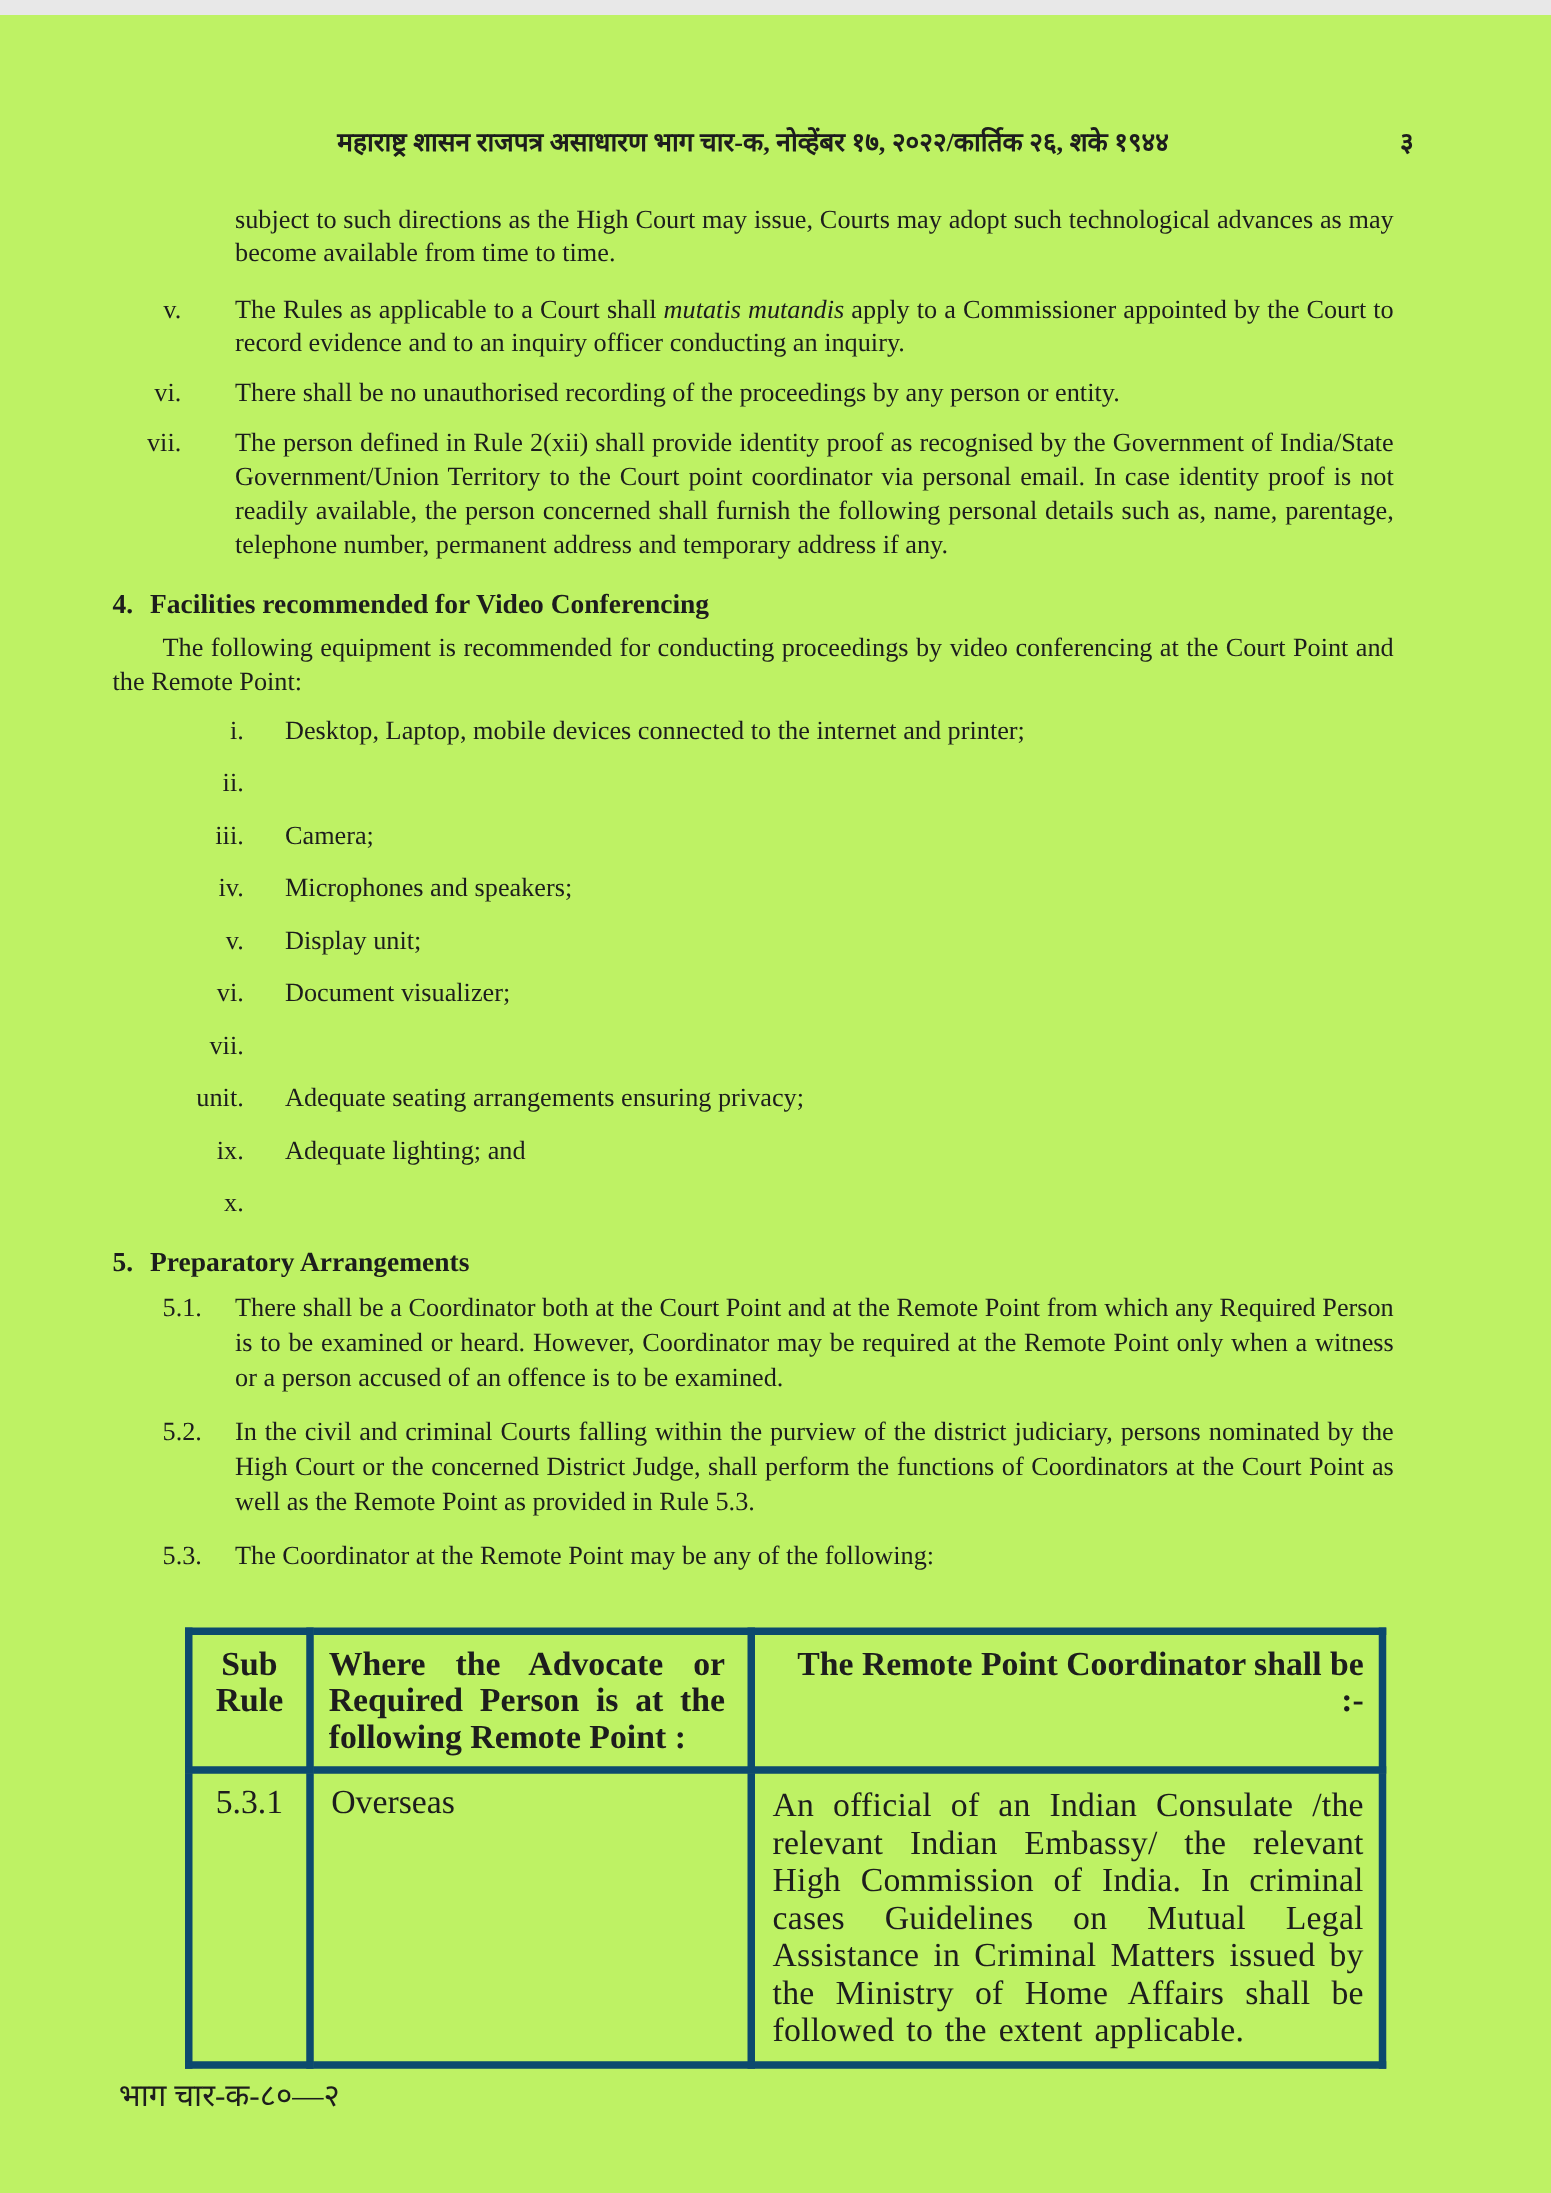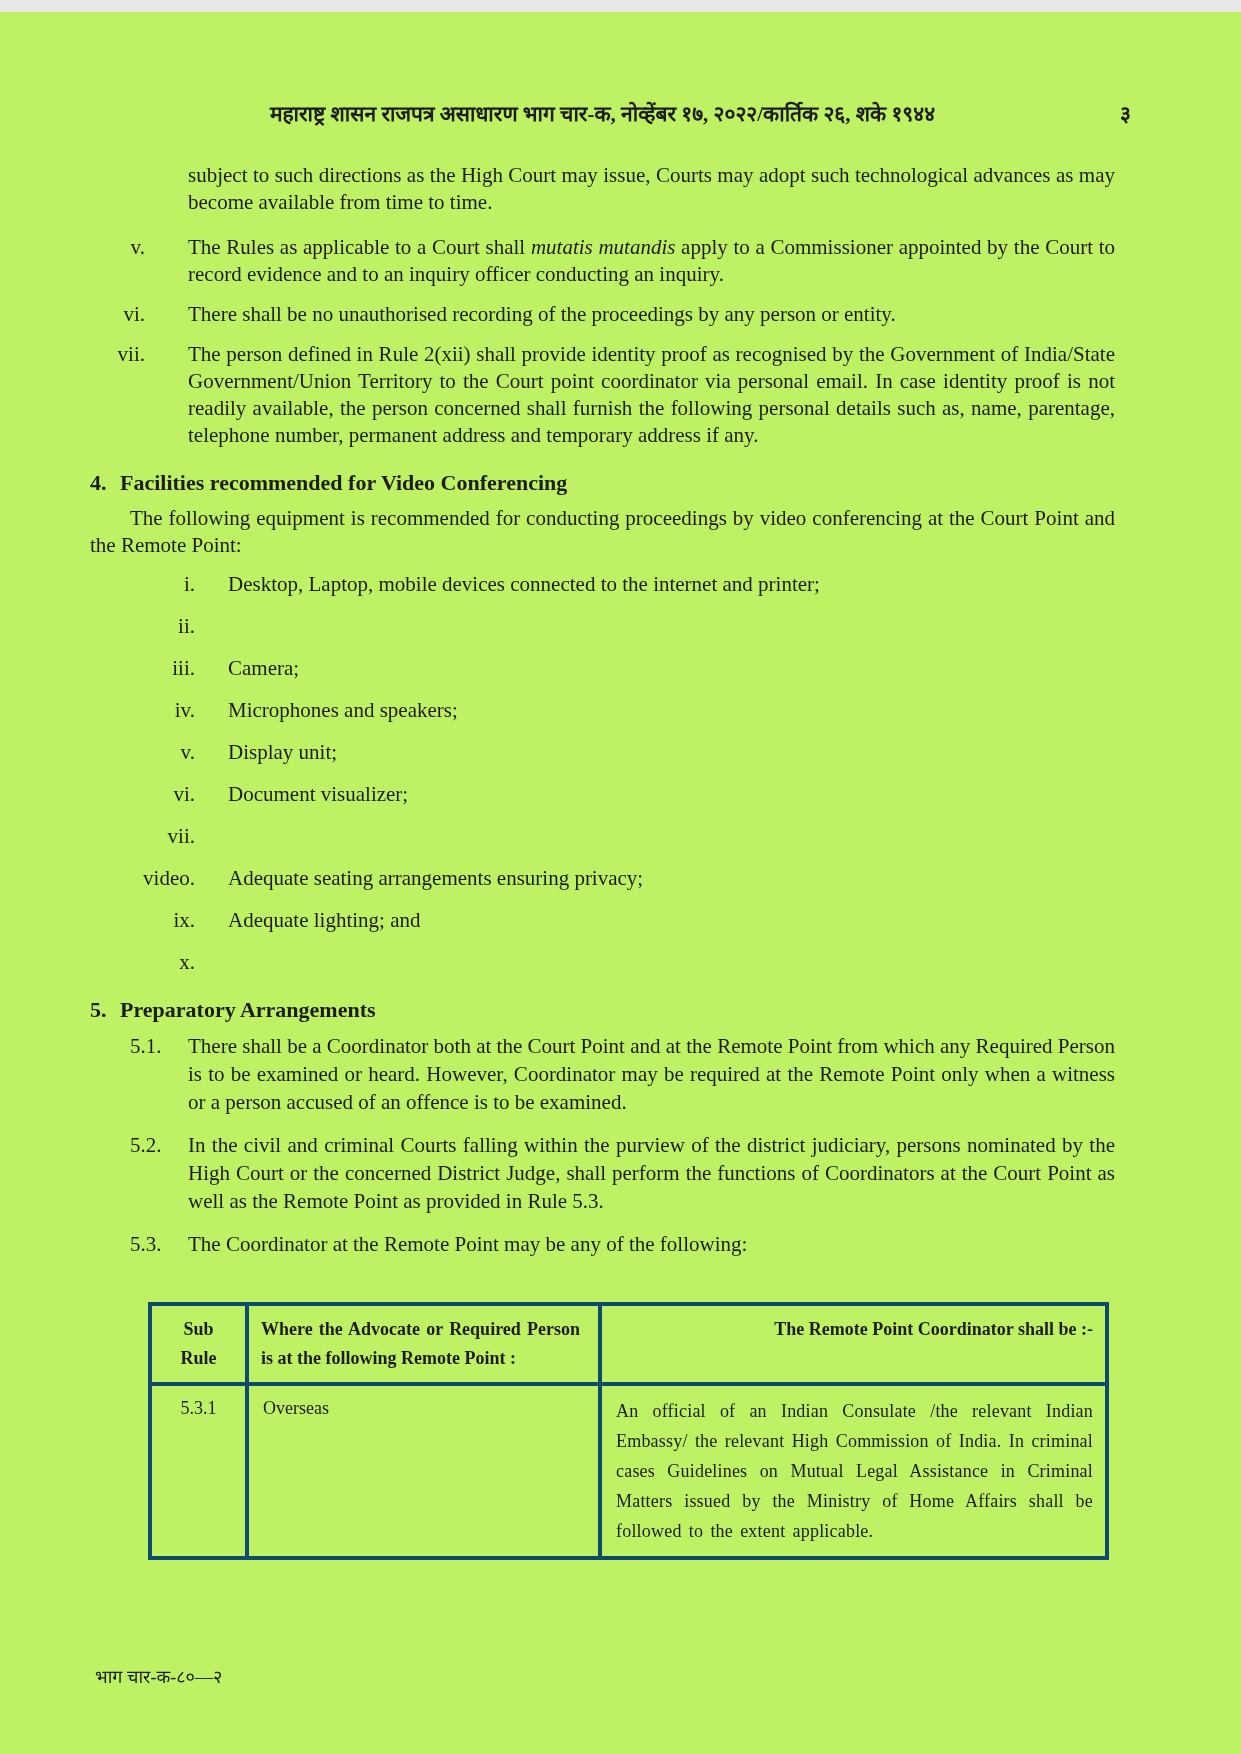--- a/index.html
+++ b/index.html
@@ -50,42 +50,42 @@
 
   
   .vc-table {
     margin: 44px 0 0 58px;
     width: 961px;
     border-collapse: collapse;
     table-layout: fixed;
     border: 3px solid #161616;
   }
   .vc-table th, .vc-table td {
-    border: 4px solid #0c4a6e;
+    border: 6px solid #0c4a6e;
     vertical-align: top;
     padding: 9px 12px;
-    font-size: 18px;
+    font-size: 27px;
   }
   .col-subrule { width: 97px; }
   .col-where { width: 353px; }
   .vc-table th { font-weight: bold; line-height: 29px; text-align: right; }
   .th-subrule { text-align: center !important; }
   .th-where { text-align: justify !important; padding-right: 18px !important; }
   .td-subrule { text-align: center; }
   .td-where { padding-left: 14px !important; }
   .td-coordinator {
     text-align: justify;
     line-height: 30px;
     padding: 10px 12px 10px 14px !important;
     letter-spacing: 0.2px;
     word-spacing: 2.5px;
   }
 
   
-  .page-footer { position: absolute; left: 95px; top: 1652px; font-size: 18px; }
+  .page-footer { position: absolute; left: 95px; top: 1652px; font-size: 25px; }
 </style>
 </head>
 <body>
 
 <div class="page">
 
   <div class="page-header">
     <span class="header-title">महाराष्ट्र शासन राजपत्र असाधारण भाग चार-क, नोव्हेंबर १७, २०२२/कार्तिक २६, शके १९४४</span>
     <span class="page-number">३</span>
   </div>
@@ -134,21 +134,21 @@
     <div class="equip-text">Display unit;</div>
   </div>
   <div class="equip-item">
     <div class="equip-num">vi.</div>
     <div class="equip-text">Document visualizer;</div>
   </div>
   <div class="equip-item">
     <div class="equip-num">vii.</div>
   </div>
   <div class="equip-item">
-    <div class="equip-num">video.</div>
+    <div class="equip-num">unit.</div>
     <div class="equip-text">Adequate seating arrangements ensuring privacy;</div>
   </div>
   <div class="equip-item">
     <div class="equip-num">ix.</div>
     <div class="equip-text">Adequate lighting; and</div>
   </div>
   <div class="equip-item">
     <div class="equip-num">x.</div>
   </div>
 

